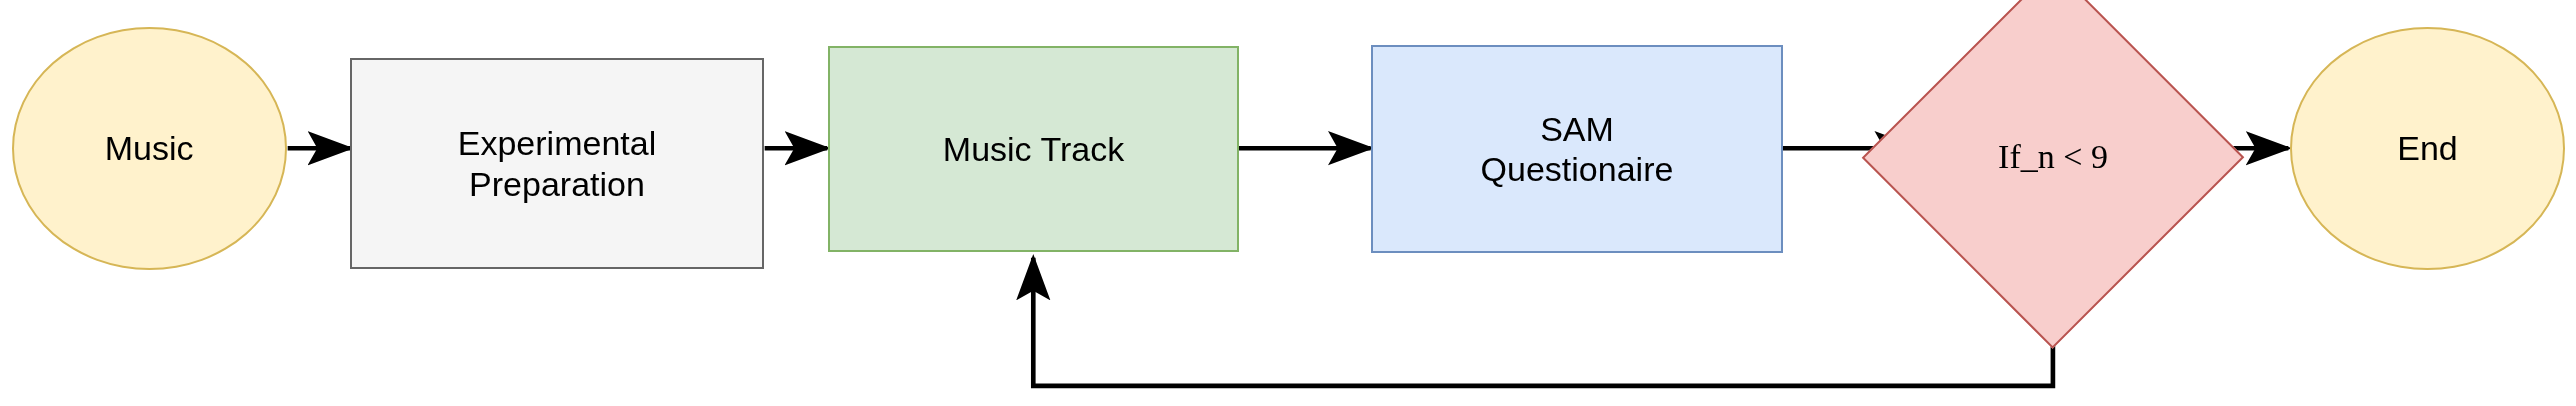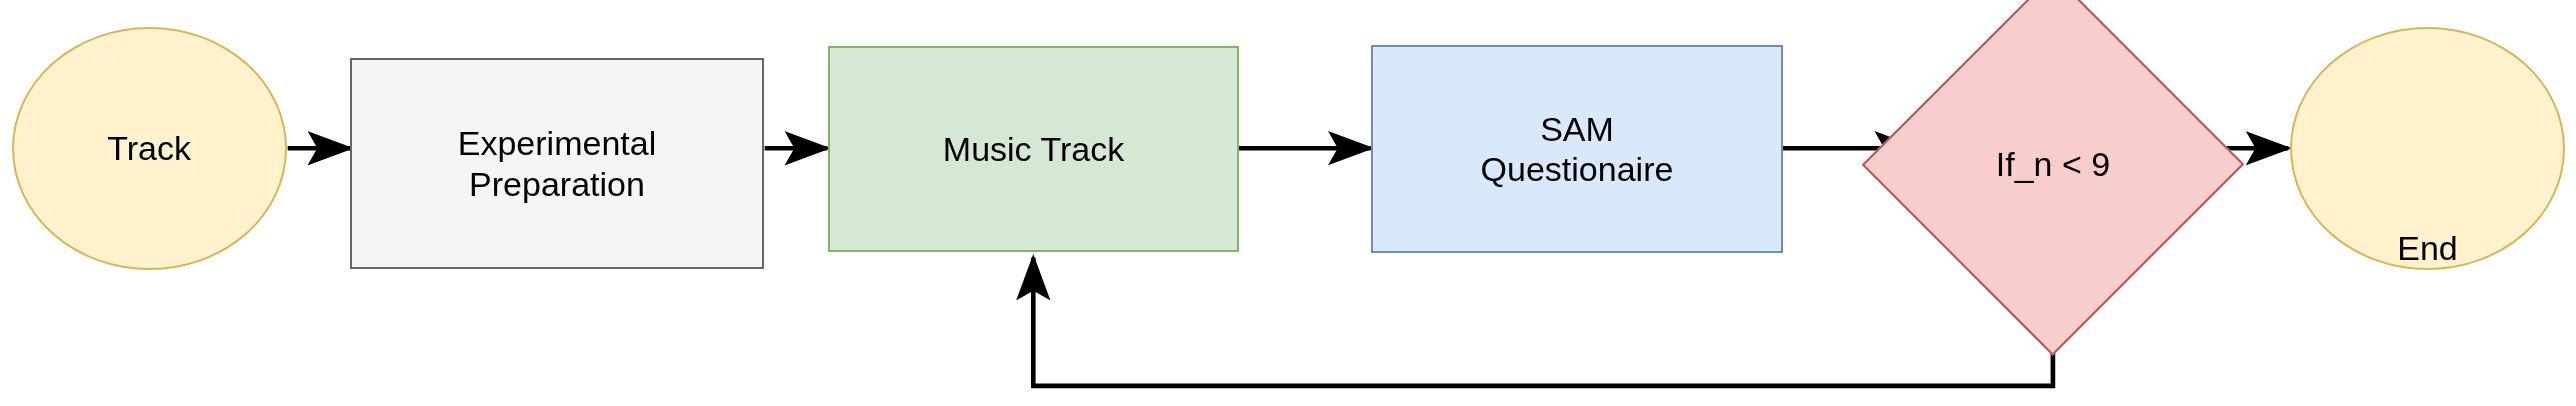--- a/index.html
+++ b/index.html
@@ -45,21 +45,21 @@
   }
 
   
   .terminator {
     border-radius: 50%;
     background: #fff2cc;
     border: 2.3px solid #d6b656;
     font-size: 34px;
   }
   #node-start { left: 11.6px;   top: 27px; width: 275px; height: 243px; }
-  #node-end   { left: 2290px; top: 27px; width: 275px; height: 243px; align-items: flex-end; }
+  #node-end   { left: 2290px; top: 27px; width: 275px; height: 243px; }
 
   
   .process {
     font-size: 34px;
   }
   #node-experimental-preparation {
     left: 350px; top: 58px; width: 414px; height: 211px;
     background: #f5f5f5;
     border: 2.3px solid #666666;
   }
@@ -69,24 +69,25 @@
     border: 2.3px solid #82b366;
   }
   #node-sam-questionaire {
     left: 1371px; top: 45px; width: 412px; height: 208px;
     background: #dae8fc;
     border: 2.3px solid #6c8ebf;
   }
 
   
   #node-decision-if-n {
-    left: 1918px; top: 29px; width: 270px; height: 271px;
+    left: 1918px; top: 22px; width: 270px; height: 271px;
     font-size: 34px;
     background: transparent;
     border: 0;
+    font-family: Liberation Serif, serif;
   }
   #node-decision-if-n .diamond-shape {
     position: absolute;
     left: 0; top: 0;
     width: 100%; height: 100%;
     background: #f8cecc;
     border: 2.3px solid #b85450;
     box-sizing: border-box;
     transform: rotate(45deg);
   }
@@ -126,21 +127,21 @@
     <g>
       <line x1="2833" y1="192" x2="2963" y2="192" stroke="#000000" stroke-width="6" marker-end="url(#arrowhead)"></line>
     </g>
 
     <g>
       <polyline points="2658,366 2658,500 1337,500 1337,334" fill="none" stroke="#000000" stroke-width="6" marker-end="url(#arrowhead)"></polyline>
     </g>
   </svg>
 
   <div class="node terminator" id="node-start">
-    <span class="node-label">Track</span>
+    <span class="node-label">Music</span>
   </div>
 
   <div class="node process" id="node-experimental-preparation">
     <span class="node-label">Experimental
 Preparation</span>
   </div>
 
   <div class="node process" id="node-music-track">
     <span class="node-label">Music Track</span>
   </div>

